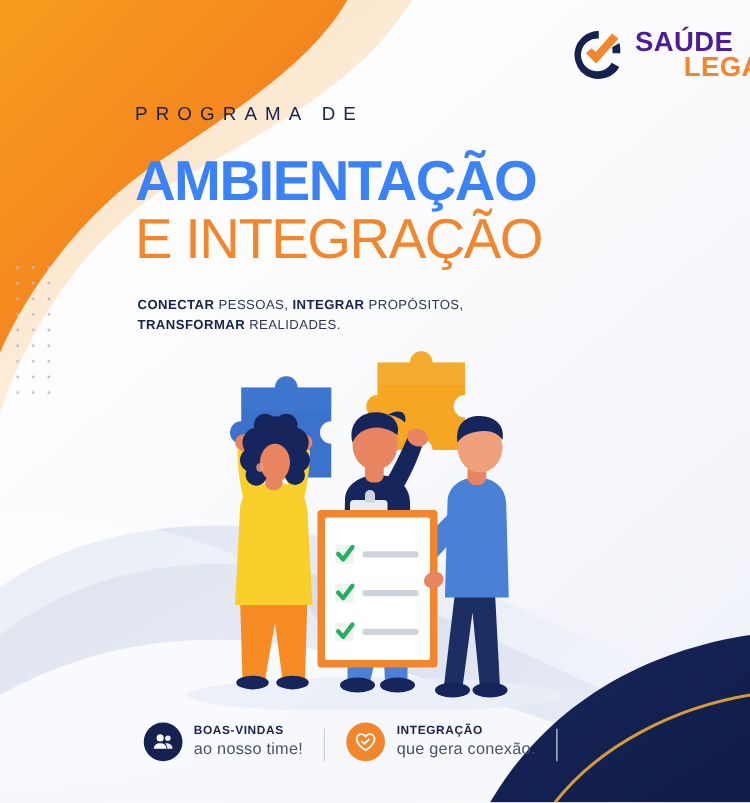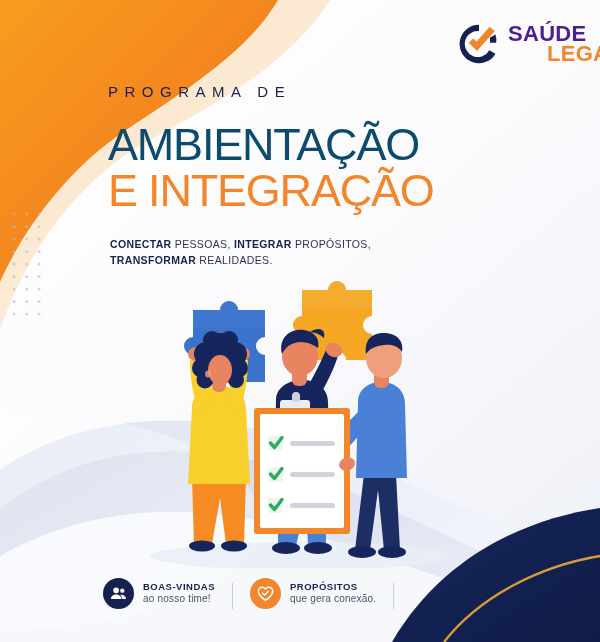--- a/index.html
+++ b/index.html
@@ -18,54 +18,54 @@
   .bg-layer{position:absolute;inset:0;width:600px;height:642px;}
   
   .header{
     position:absolute;left:108px;top:84px;width:420px;
   }
   .kicker{
     font-size:15px;letter-spacing:6.5px;font-weight:400;
     color:#17224d;line-height:1;margin:0 0 24px 0;
   }
   .h1{
-    font-size:45px;font-weight:400;letter-spacing:-1.2px;
-    color:#0c4a6e;line-height:0.98;margin:0;white-space:nowrap;
+    font-size:45px;font-weight:700;letter-spacing:-1.2px;
+    color:#3b82f6;line-height:0.98;margin:0;white-space:nowrap;
   }
   .h2{
     font-size:45px;font-weight:400;letter-spacing:-1.2px;
     color:#f2862c;line-height:0.98;margin:2px 0 0 0;white-space:nowrap;
   }
   .subtitle{
     position:absolute;left:110px;top:236px;width:340px;
     font-size:10.5px;line-height:1.55;color:#2c3555;letter-spacing:0.35px;
   }
   .subtitle b{font-weight:700;color:#17224d;text-align:center;}
   
   .logo{position:absolute;left:457px;top:22px;display:flex;align-items:center;gap:7px;}
   .logo-mark{width:44px;height:44px;flex:none;}
   .logo-words{display:flex;flex-direction:column;line-height:0.93;}
   .logo-top{font-size:22px;font-weight:700;color:#4c1d95;letter-spacing:0.3px;}
   .logo-bot{font-size:22px;font-weight:700;color:#f2862c;letter-spacing:0.3px;margin-left:39px;}
   
   .illo{position:absolute;left:150px;top:278px;width:300px;height:290px;}
   
   .footer{
-    position:absolute;left:103px;top:578px;
+    position:absolute;left:115px;top:578px;
     display:flex;align-items:flex-end;gap:0;
   }
   .foot-item{display:flex;align-items:center;gap:9px;}
   .foot-ico{width:31px;height:31px;border-radius:50%;flex:none;
             display:flex;align-items:center;justify-content:center;}
   .ico-navy{background:#15224f;}
   .ico-orange{background:#f2862c;}
   .ico-blue{background:#3a72cc;}
   .foot-txt{display:flex;flex-direction:column;line-height:1.25;}
   .foot-title{font-size:9.5px;font-weight:700;color:#15224f;letter-spacing:0.5px;}
-  .foot-sub{font-size:10px;font-weight:400;color:#4a5268;letter-spacing:0.2px;}
+  .foot-sub{font-size:13px;font-weight:400;color:#4a5268;letter-spacing:0.2px;}
   .foot-div{width:1px;height:26px;background:#c9cedd;margin:0 17px;}
 </style>
 </head>
 <body>
 
 <div class="poster">
 
   <svg class="bg-layer" viewBox="0 0 600 642" xmlns="http://www.w3.org/2000/svg">
     <defs>
       <linearGradient id="gOrange" x1="0" y1="0" x2="1" y2="1">
@@ -294,21 +294,21 @@
     <span class="foot-div"></span>
 
     <div class="foot-item">
       <span class="foot-ico ico-orange">
         <svg width="19" height="19" viewBox="0 0 24 24" fill="none" stroke="#ffffff" stroke-width="1.9" stroke-linecap="round" stroke-linejoin="round">
           <path d="M12 20.5C12 20.5 3 15 3 9.2 3 6.3 5.2 4.2 7.8 4.2c1.7 0 3.3.9 4.2 2.3.9-1.4 2.5-2.3 4.2-2.3 2.6 0 4.8 2.1 4.8 5 0 5.8-9 11.3-9 11.3z"></path>
           <path d="M8.4 11.6l2.4 2.3 4.6-4.4"></path>
         </svg>
       </span>
       <span class="foot-txt">
-        <span class="foot-title">PROPÓSITOS</span>
+        <span class="foot-title">INTEGRAÇÃO</span>
         <span class="foot-sub">que gera conexão.</span>
       </span>
     </div>
 
     <span class="foot-div"></span>
 
 
   </div>
 
 </div>

